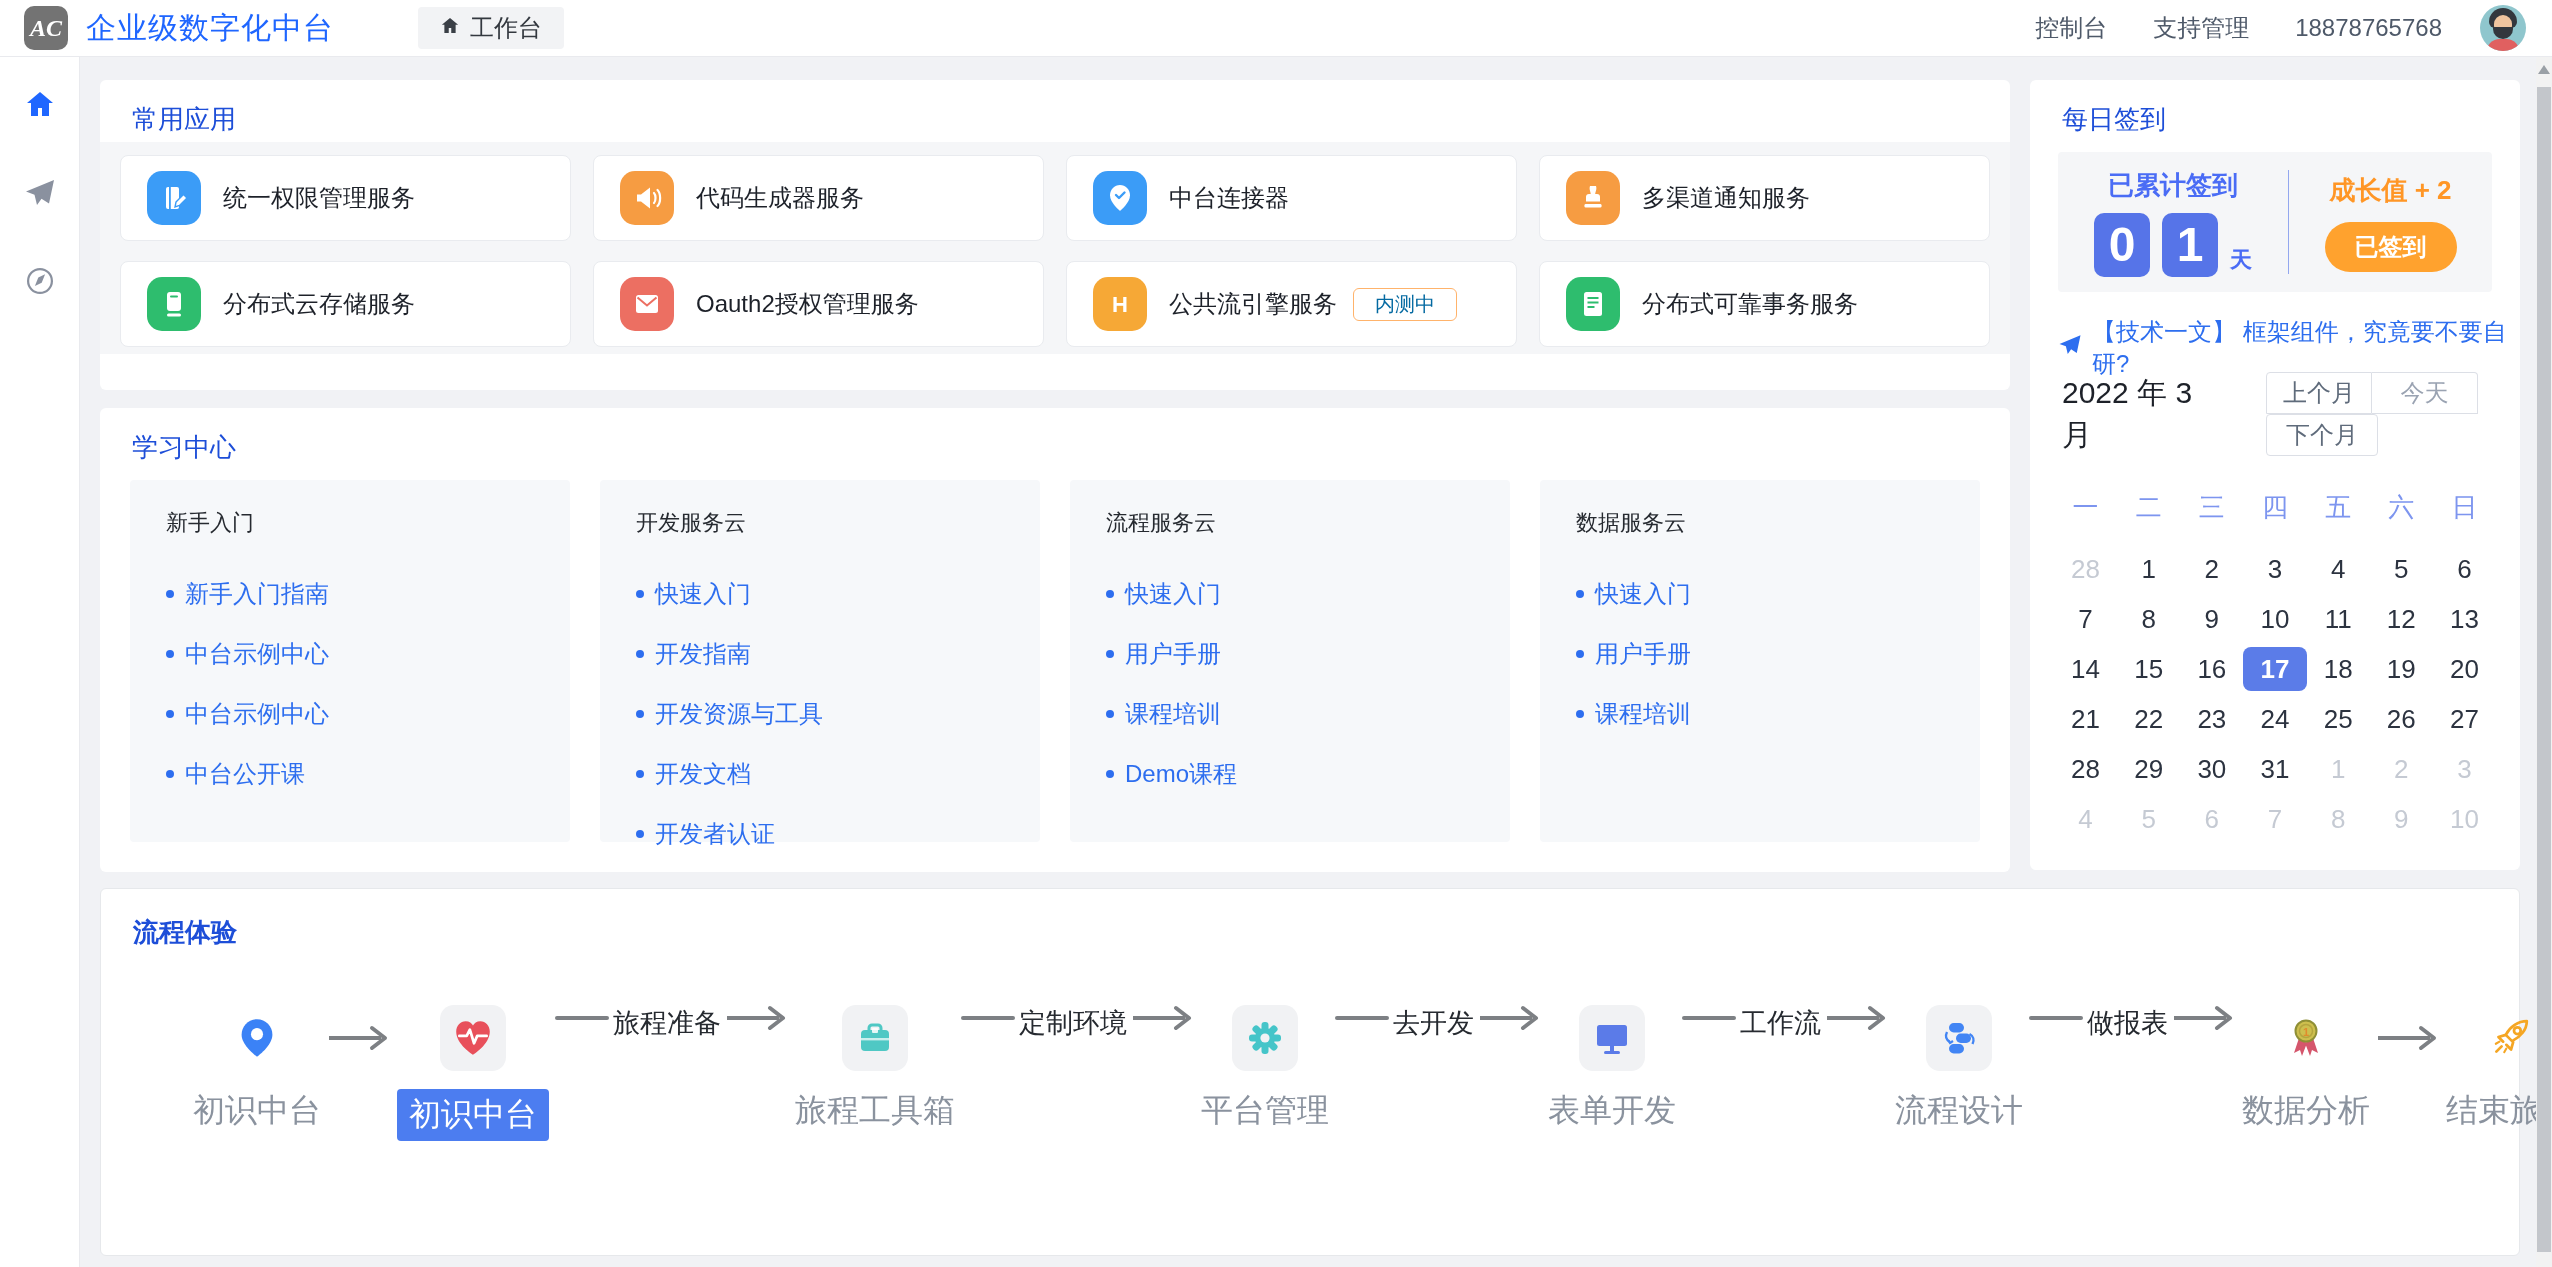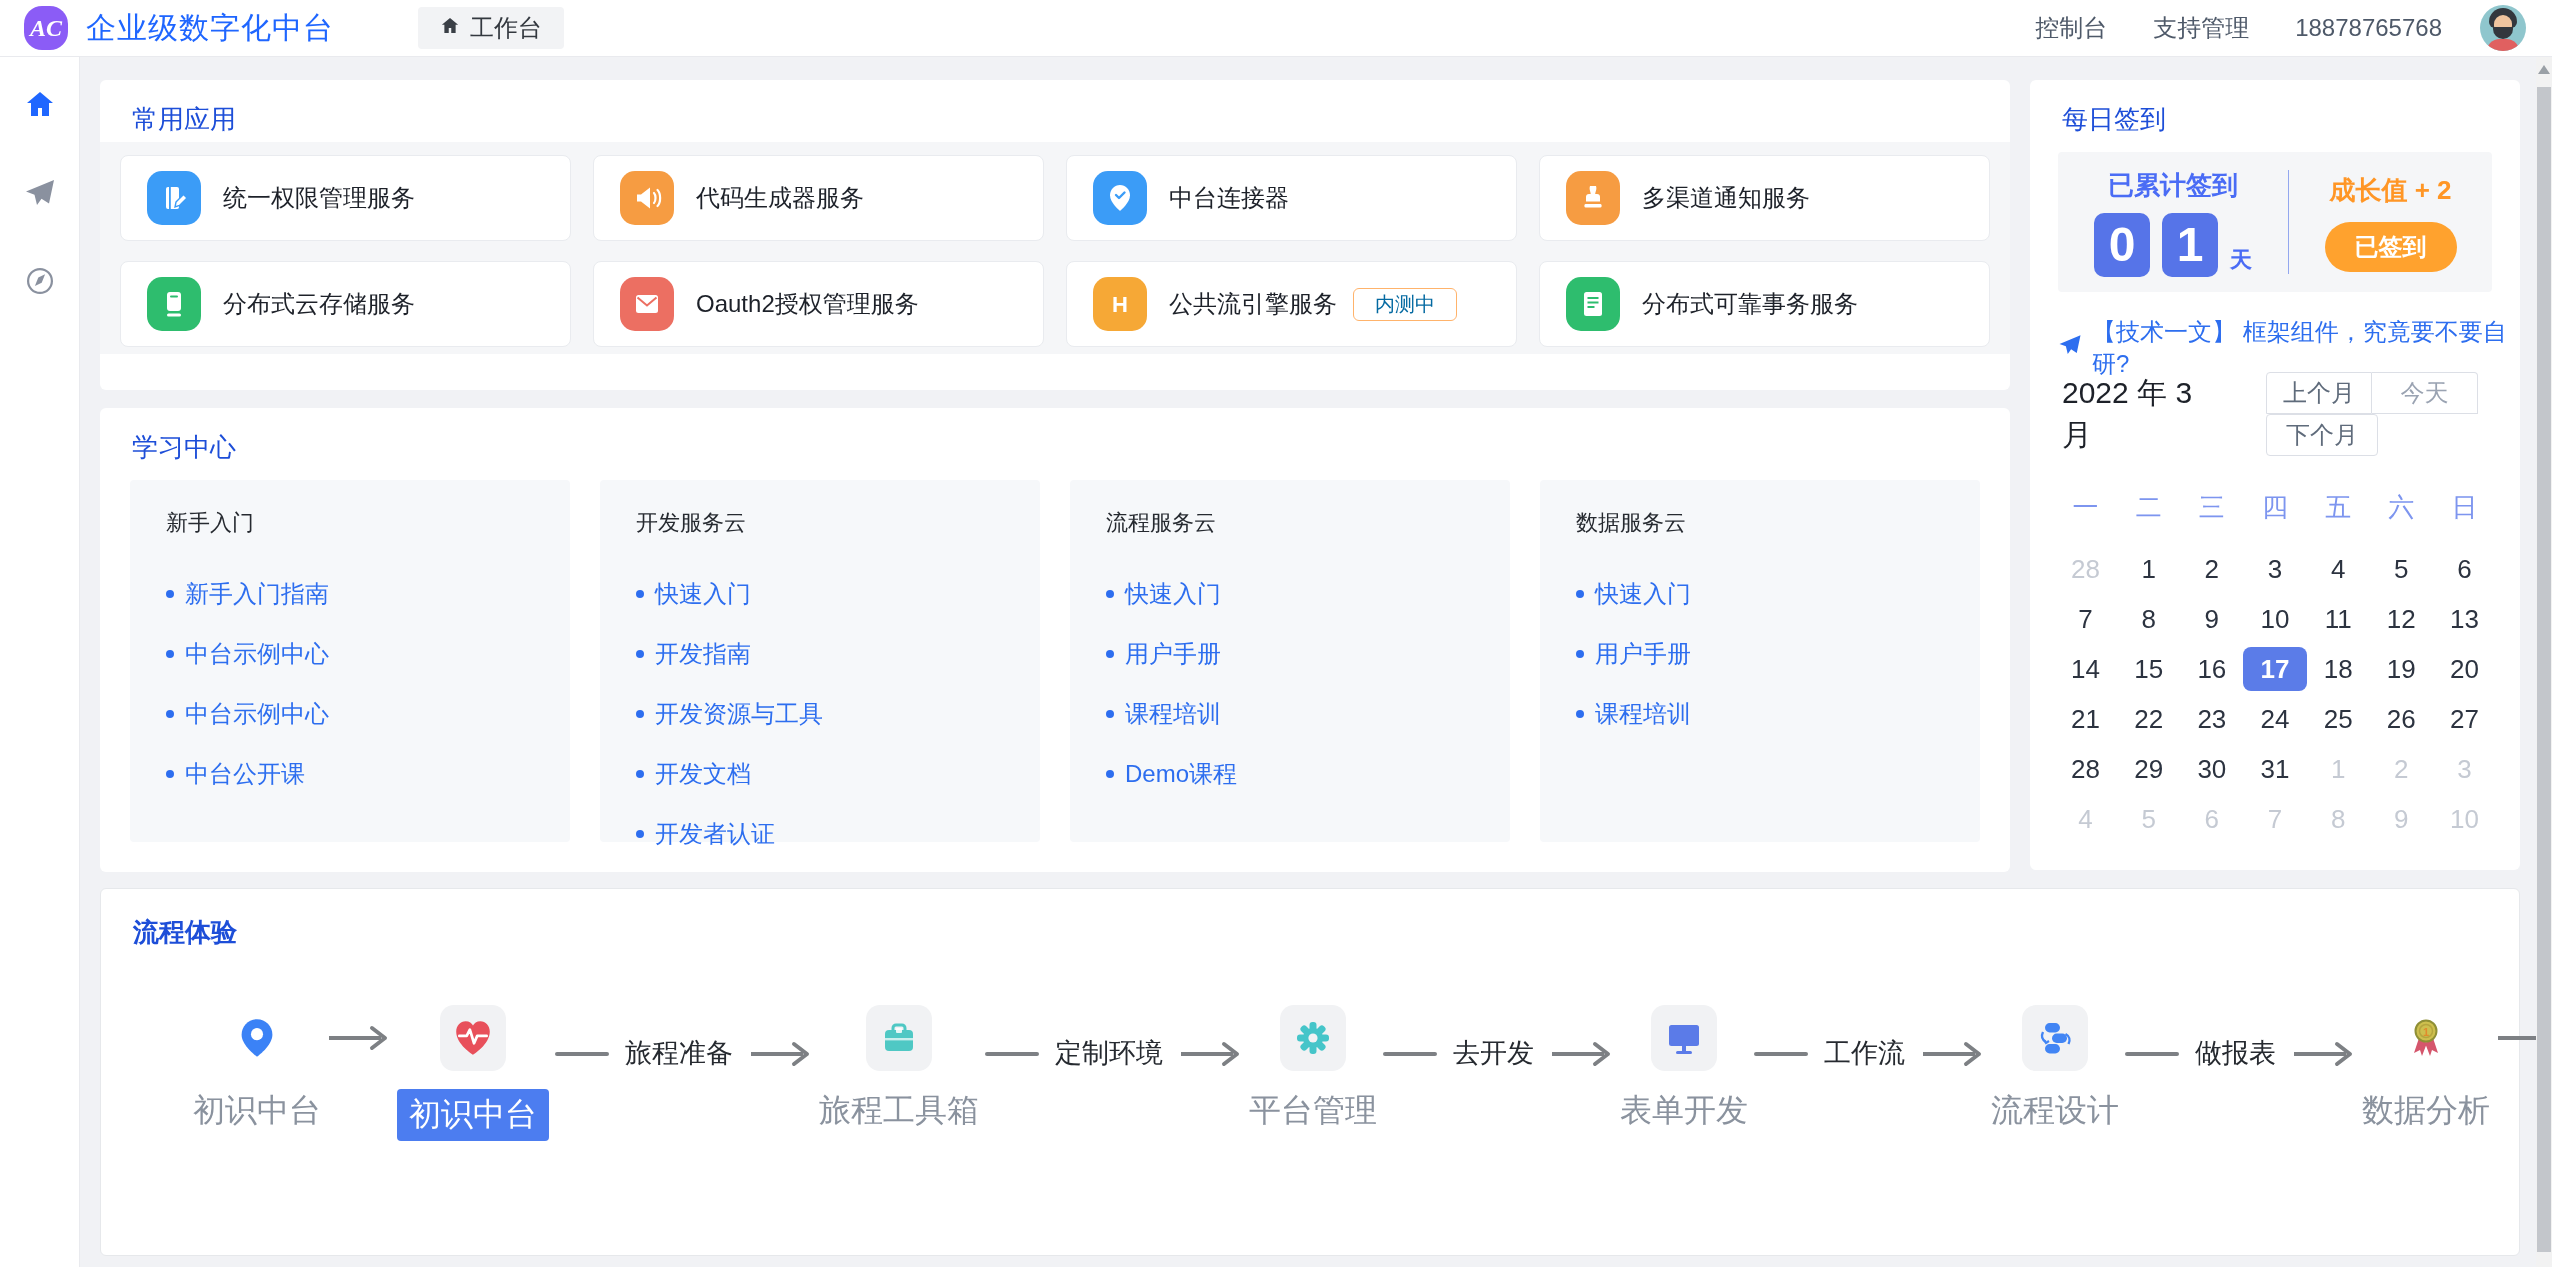--- a/index.html
+++ b/index.html
@@ -2,21 +2,21 @@
 <html><head>
 <meta charset="utf-8">
 <style>
   * { margin:0; padding:0; box-sizing:border-box; }
   html,body { width:2552px; height:1267px; overflow:hidden;
     font-family:"Liberation Sans","DejaVu Sans",sans-serif; background:#f1f2f5; color:#262a30; }
 
   
   .header { position:absolute; left:0; top:0; width:2552px; height:57px; background:#fff;
     border-bottom:1px solid #e9eaee; display:flex; align-items:center; padding:0 26px 0 24px; z-index:5; }
-  .logo-box { width:44px; height:44px; border-radius:18px; background:#8b5cf6; color:#fff;
+  .logo-box { width:44px; height:44px; border-radius:10px; background:#737373; color:#fff;
     display:flex; align-items:center; justify-content:center; font-style:italic; font-weight:bold;
     font-size:24px; font-family:"Liberation Serif","DejaVu Serif",serif; }
   .app-title { color:#1f66ff; font-size:30px; font-weight:500; margin-left:18px; letter-spacing:1px; }
   .tab { margin-left:84px; height:42px; background:#f2f3f5; border-radius:4px; display:flex;
     align-items:center; gap:10px; padding:0 22px; font-size:24px; color:#33383f; cursor:pointer; }
   .hspacer { flex:1; }
   .hnav { display:flex; align-items:center; gap:46px; font-size:24px; color:#4e5969; margin-right:38px; }
   .hnav span { cursor:pointer; }
   .avatar { width:46px; height:46px; border-radius:50%; background:#8fc6cd; position:relative; overflow:hidden; }
   .avatar .hair { position:absolute; left:9px; top:3px; width:28px; height:20px; border-radius:14px 14px 6px 6px; background:#33373d; }
@@ -96,21 +96,21 @@
   
   #panel-flow { left:100px; top:888px; width:2420px; height:368px; border:1px solid #e6e8eb; }
   #panel-flow .panel-title { font-weight:bold; padding:26px 32px; }
   .flow-row { position:absolute; left:92px; right:56px; top:116px; display:flex;
     align-items:flex-start; justify-content:space-between; gap:6px; }
   .fstep { display:flex; flex-direction:column; align-items:center; }
   .ficon { height:66px; display:flex; align-items:center; justify-content:center; cursor:pointer; }
   .ficon.boxed { width:66px; background:#f1f2f4; border-radius:14px; }
   .flabel { margin-top:18px; font-size:32px; color:#8a929e; white-space:nowrap; }
   .flabel.selected { background:#4c7df0; color:#fff; padding:4px 12px; border-radius:4px; }
-  .fconn { height:66px; display:flex; align-items:flex-end; gap:16px; }
+  .fconn { height:66px; display:flex; align-items:flex-start; gap:4px; }
   .fconn .ctext { font-size:27px; color:#262a30; white-space:nowrap; }
   .farrow { height:66px; display:flex; align-items:center; }
 </style>
 </head>
 <body>
 
 <div class="header">
   <div class="logo-box">AC</div>
   <div class="app-title">企业级数字化中台</div>
   <div class="tab">

